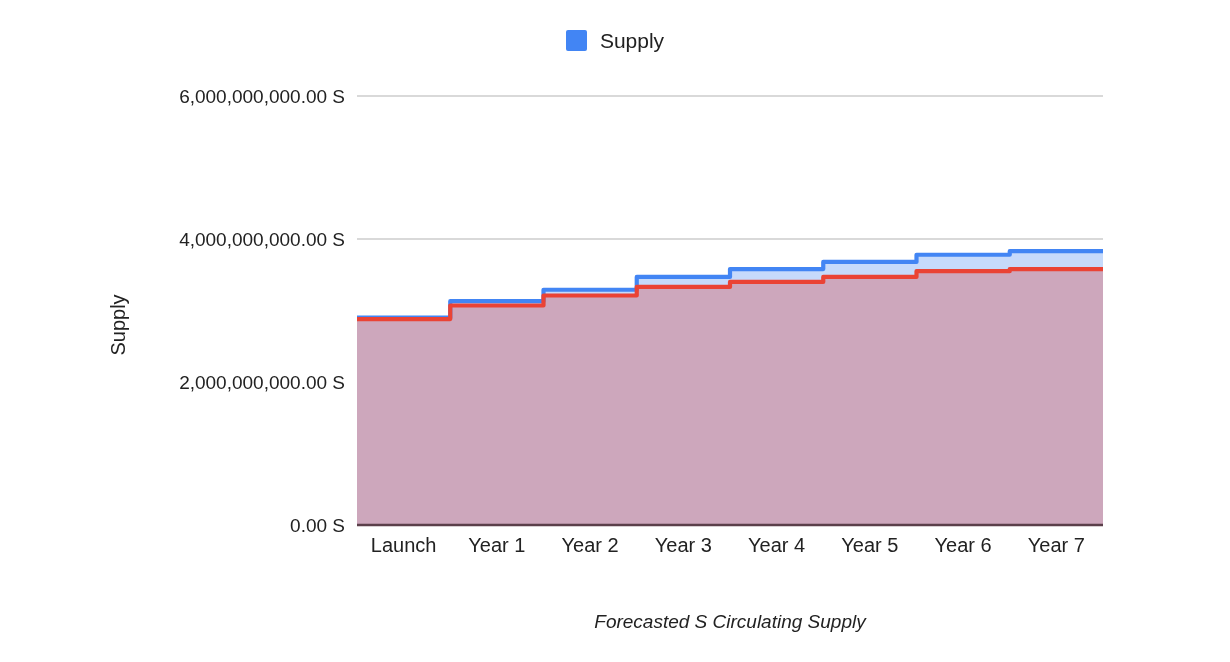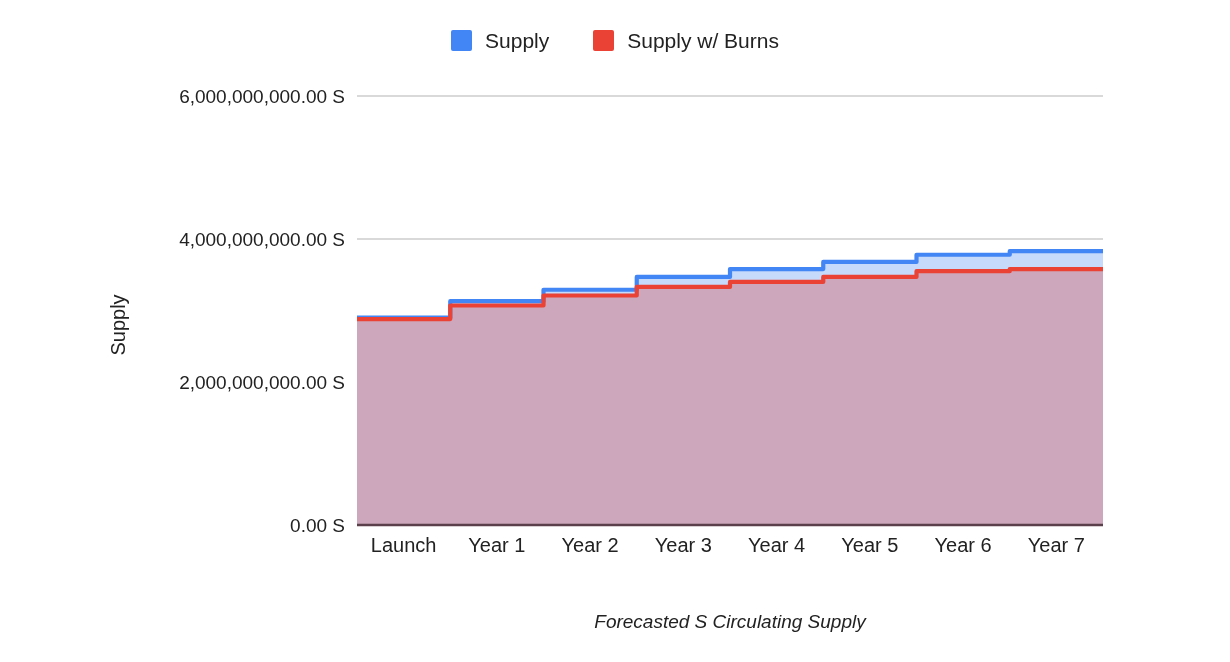--- a/index.html
+++ b/index.html
@@ -98,24 +98,20 @@
 </head>
 <body>
 
 <div id="chart-root">
 
   <div class="legend">
     <div class="legend-entry">
       <span class="legend-swatch" style="background: rgb(66, 133, 244);"></span>
       <span class="legend-label">Supply</span>
     </div>
-    <div class="legend-entry">
-      <span class="legend-swatch" style="background: rgb(234, 67, 53);"></span>
-      <span class="legend-label">Supply w/ Burns</span>
-    </div>
   </div>
 
   <div class="y-axis-title">
     <span>Supply</span>
   </div>
 
   <svg id="plot-svg" width="1230" height="662" viewBox="0 0 1230 662">
 
     <g>
       <line id="grid-0" stroke="#cccccc" stroke-width="1.6" x1="357" x2="1103" y1="96" y2="96"></line>

